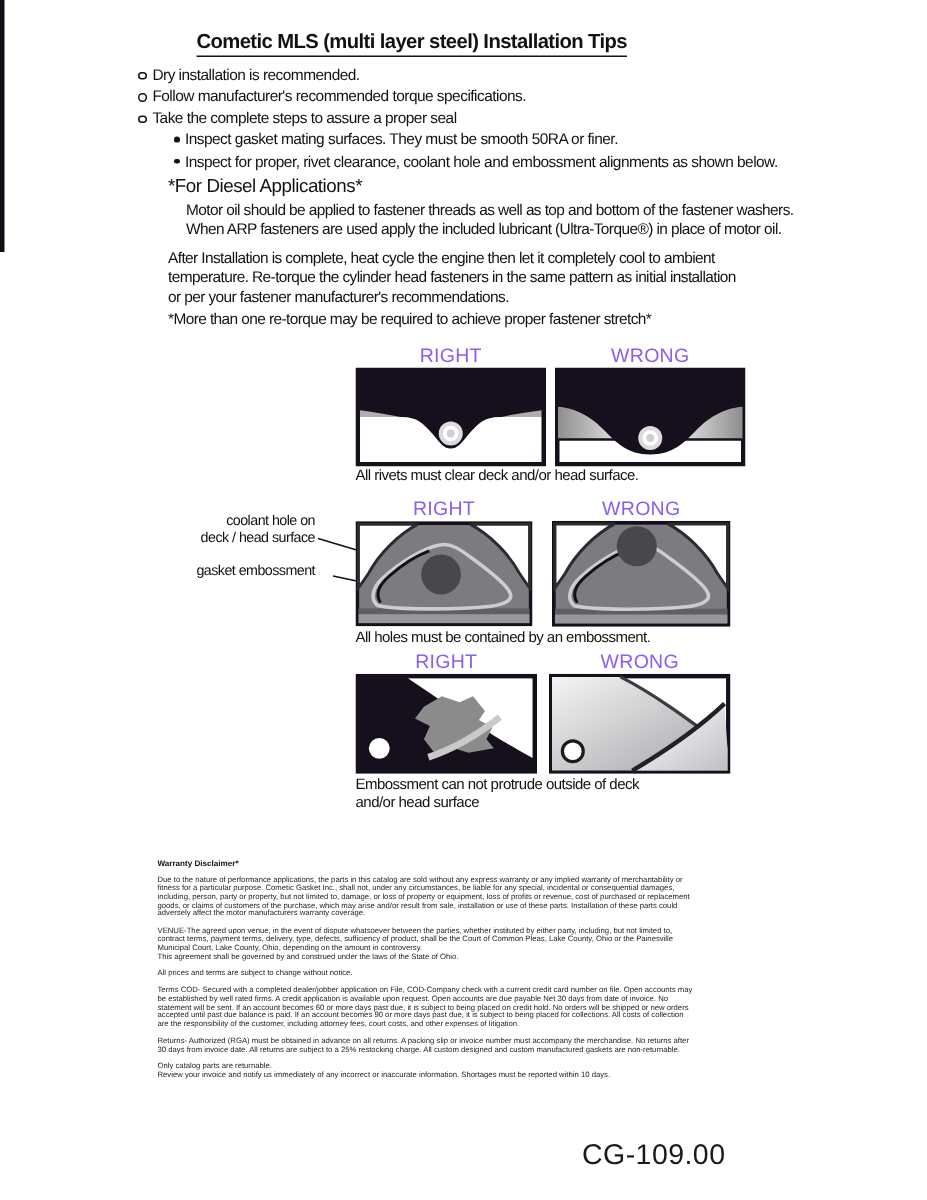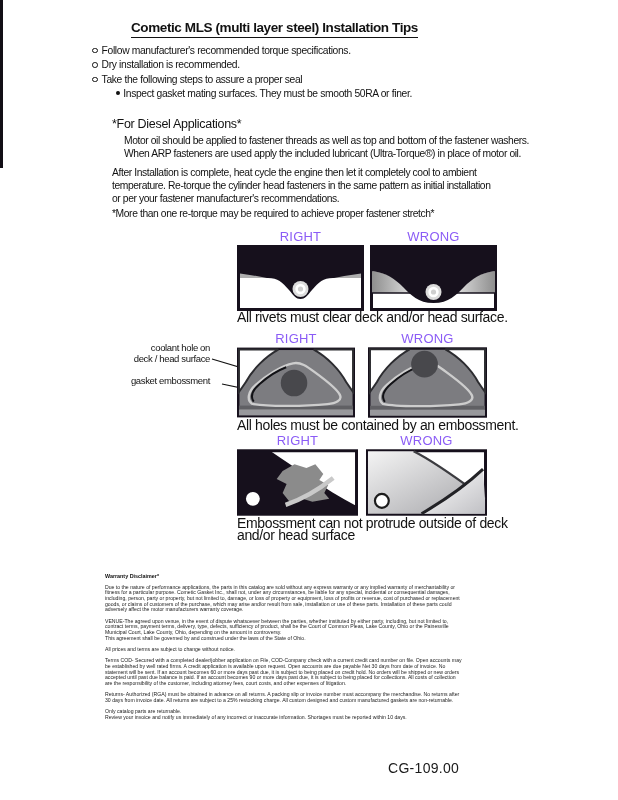--- a/index.html
+++ b/index.html
@@ -25,59 +25,63 @@
 
   
   .diesel-h{left:112px;top:117px;font-size:12.5px;font-weight:normal;letter-spacing:-0.3px;text-align:center;}
   .para{font-size:10.3px;line-height:13px;letter-spacing:-0.4px;white-space:pre-line;width:480px;}
   .p1{left:124px;top:134px;}
   .p2{left:112px;top:166px;}
   .p3{left:112px;top:207px;}
 
   
   .dlabel{font-size:13px;letter-spacing:0.2px;text-align:center;color:#8b5cf6;}
-  .caption{font-size:14px;letter-spacing:-0.35px;white-space:pre-line;line-height:11.5px;}
+  .caption{font-size:10px;letter-spacing:-0.35px;white-space:pre-line;line-height:11.5px;}
 
   
   .callout{font-size:9.5px;letter-spacing:-0.35px;line-height:10.5px;text-align:right;
            white-space:pre-line;}
 
   
   .disclaimer{left:105px;top:573px;width:418px;}
   .disc-h{font-size:5.4px;font-weight:bold;letter-spacing:0;margin:0 0 5.5px 0;}
   .disc-p{font-size:5.15px;line-height:5.7px;letter-spacing:0;margin:0 0 5.6px 0;
           white-space:pre-line;color:#1c1c1c;}
 
-  .footer-code{left:388px;top:760px;font-size:14px;letter-spacing:0.3px;color:#1a1a1a;}
+  .footer-code{left:388px;top:760px;font-size:19px;letter-spacing:0.3px;color:#1a1a1a;}
 
   svg{display:block;}
 </style>
 </head>
 <body>
 
 <div class="abs edge-line"></div>
 
 <div class="abs page-title">Cometic MLS (multi layer steel) Installation Tips</div>
 
 <div class="abs tips">
   <div class="tip-row">
     <span class="b-open"></span>
-    <span>Follow manufacturer's recommended torque specifications.</span>
+    <span>Dry installation is recommended.</span>
   </div>
   <div class="tip-row">
     <span class="b-open"></span>
-    <span>Dry installation is recommended.</span>
+    <span>Follow manufacturer's recommended torque specifications.</span>
   </div>
   <div class="tip-row">
     <span class="b-open"></span>
-    <span>Take the following steps to assure a proper seal</span>
+    <span>Take the complete steps to assure a proper seal</span>
   </div>
   <div class="tip-row sub">
     <span class="b-fill"></span>
     <span>Inspect gasket mating surfaces.  They must be smooth 50RA or finer.</span>
+  </div>
+  <div class="tip-row sub">
+    <span class="b-fill"></span>
+    <span>Inspect for proper, rivet clearance, coolant hole and embossment alignments as shown below.</span>
   </div>
 </div>
 
 <div class="abs diesel-h">*For Diesel Applications*</div>
 <div class="abs para p1">Motor oil should be applied to fastener threads as well as top and bottom of the fastener washers.
 When ARP fasteners are used apply the included lubricant (Ultra-Torque®) in place of motor oil.</div>
 <div class="abs para p2">After Installation is complete, heat cycle the engine then let it completely cool to ambient
 temperature. Re-torque the cylinder head fasteners in the same pattern as initial installation
 or per your fastener manufacturer's recommendations.</div>
 <div class="abs para p3">*More than one re-torque may be required to achieve proper fastener stretch*</div>

